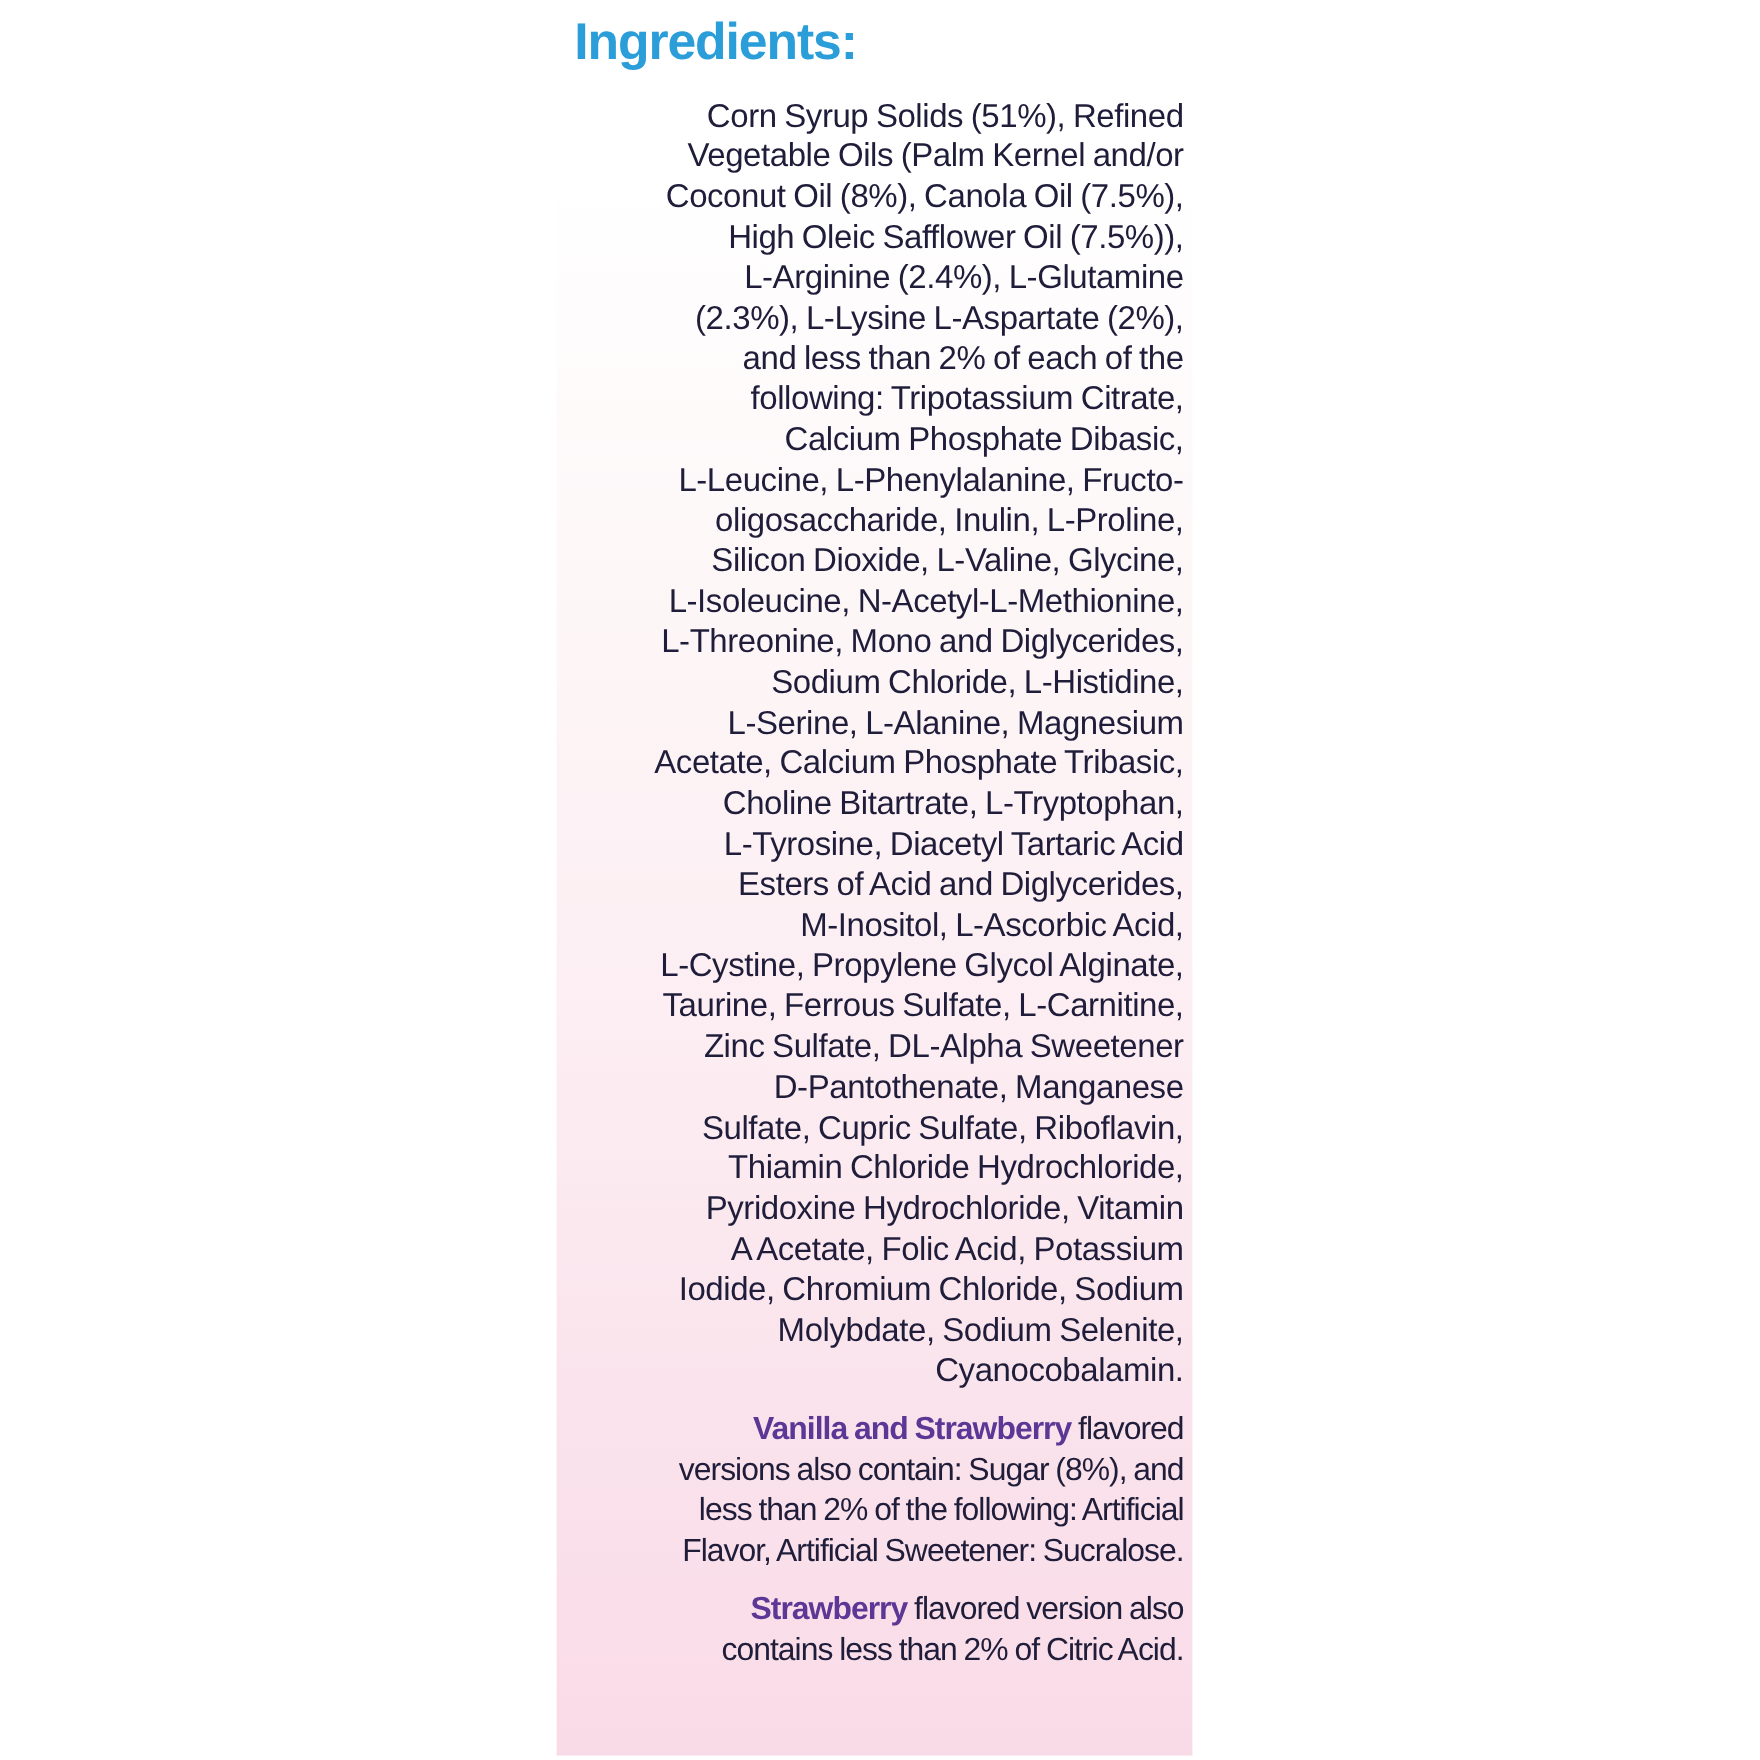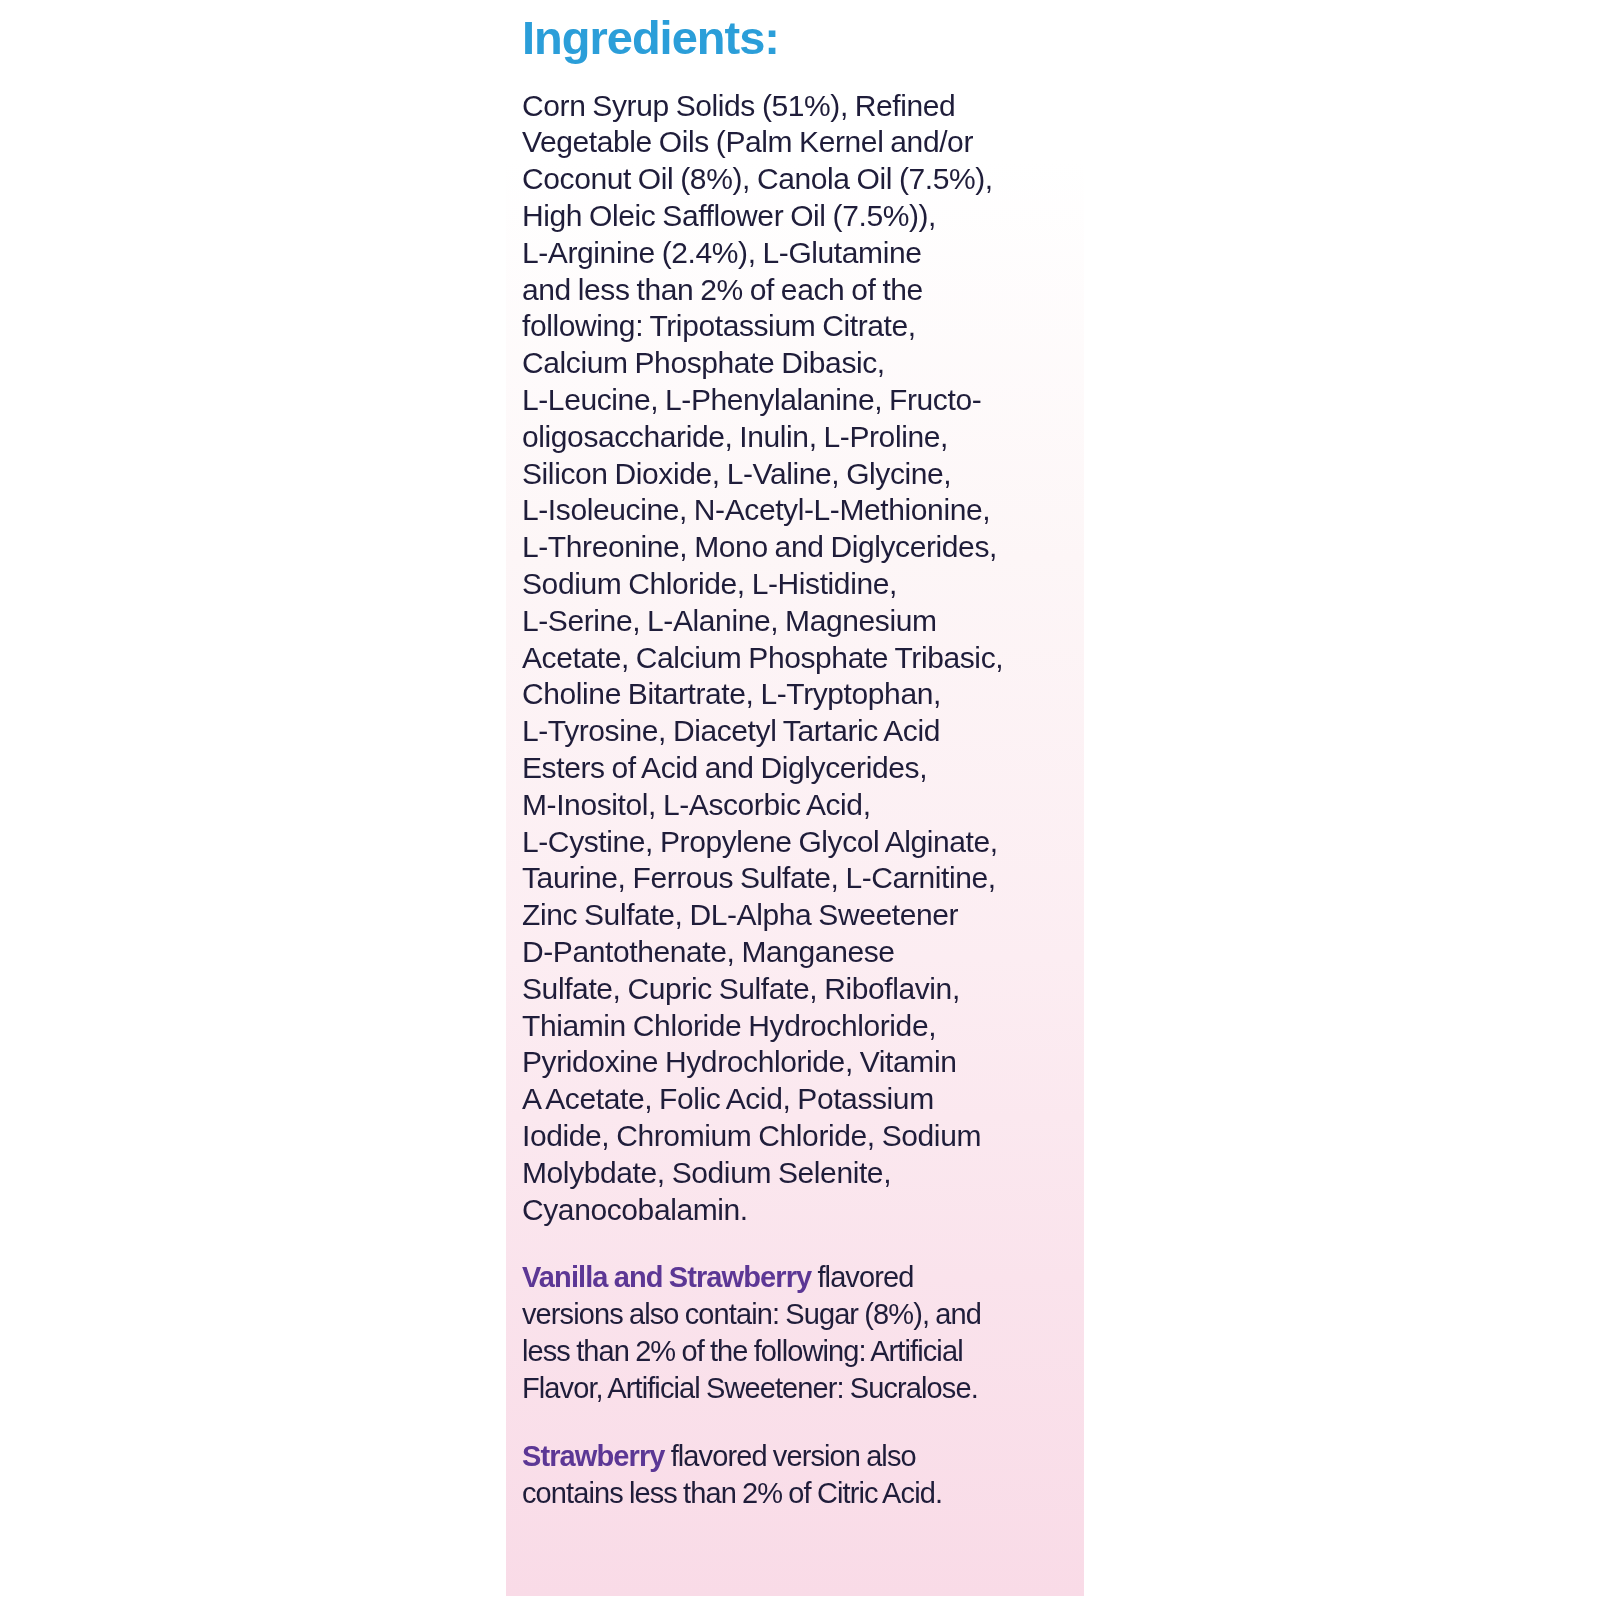--- a/index.html
+++ b/index.html
@@ -40,26 +40,27 @@
     color: #2b9ed9;
     line-height: 1.1;
   }
   .para {
     color: #1f1d3a;
     font-size: 30px;
     line-height: 36.8px;
     letter-spacing: -0.4px;
     word-spacing: -1px;
     white-space: nowrap;
+    text-align: right;
   }
   .para .line {
     height: 36.8px;
   }
   .para.note {
-    margin-top: 31px;
+    margin-top: 16px;
     font-size: 29px;
     line-height: 37px;
     letter-spacing: -0.9px;
   }
   .para.note .line {
     height: 37px;
   }
   .para.note .lead {
     color: #5c3795;
     font-weight: bold;
@@ -73,20 +74,21 @@
 <div class="page">
   <div class="panel">
     <h1 class="title">Ingredients:</h1>
 
     <div class="para main" id="para-main">
         <div class="line">Corn Syrup Solids (51%), Refined</div>
         <div class="line">Vegetable Oils (Palm Kernel and/or</div>
         <div class="line">Coconut Oil (8%), Canola Oil (7.5%),</div>
         <div class="line">High Oleic Safflower Oil (7.5%)),</div>
         <div class="line">L-Arginine (2.4%), L-Glutamine</div>
+        <div class="line">(2.3%), L-Lysine L-Aspartate (2%),</div>
         <div class="line">and less than 2% of each of the</div>
         <div class="line">following: Tripotassium Citrate,</div>
         <div class="line">Calcium Phosphate Dibasic,</div>
         <div class="line">L-Leucine, L-Phenylalanine, Fructo-</div>
         <div class="line">oligosaccharide, Inulin, L-Proline,</div>
         <div class="line">Silicon Dioxide, L-Valine, Glycine,</div>
         <div class="line">L-Isoleucine, N-Acetyl-L-Methionine,</div>
         <div class="line">L-Threonine, Mono and Diglycerides,</div>
         <div class="line">Sodium Chloride, L-Histidine,</div>
         <div class="line">L-Serine, L-Alanine, Magnesium</div>

